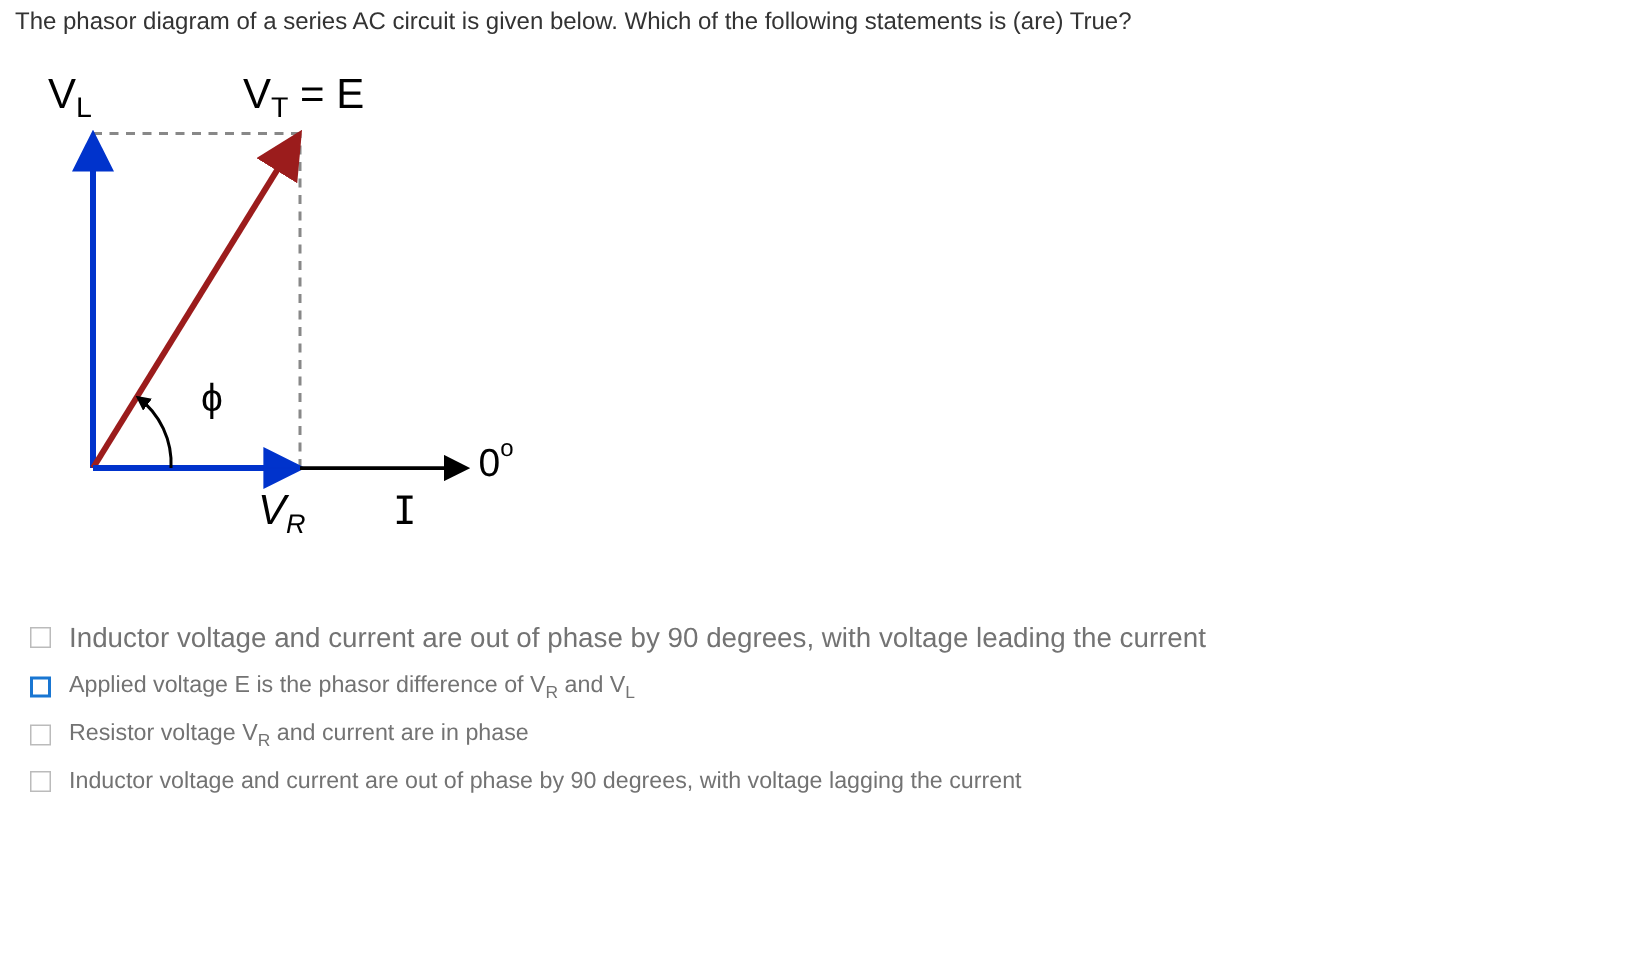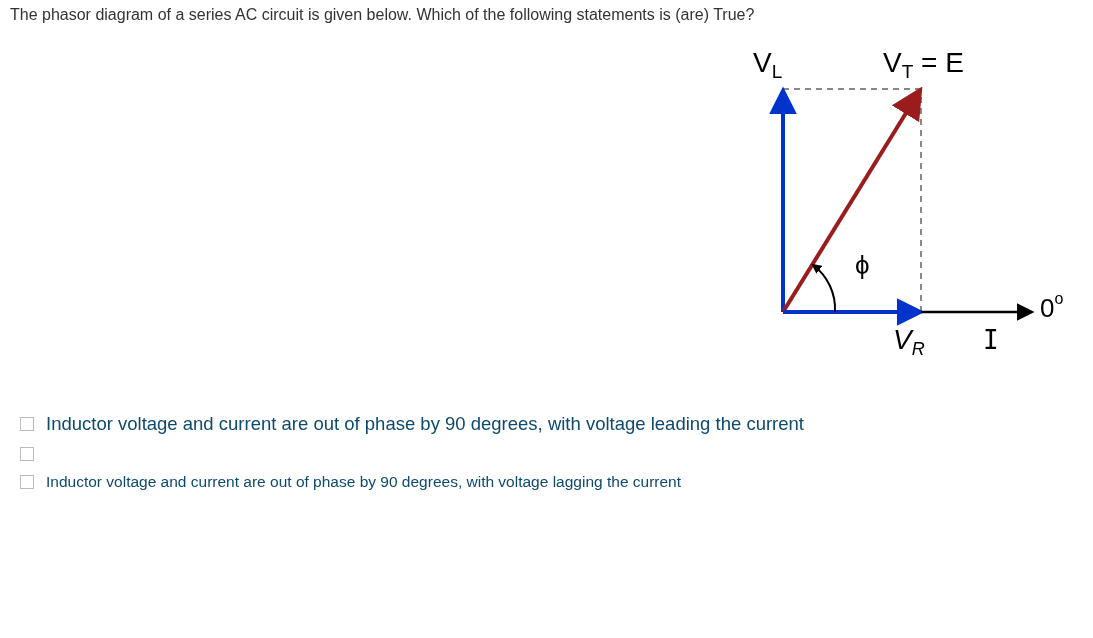--- a/index.html
+++ b/index.html
@@ -12,21 +12,20 @@
     background: #fff;
   }
   .question {
     font-size: 16px;
     color: #333;
     margin-bottom: 20px;
   }
   .diagram {
     margin-left: 12px;
     margin-bottom: 35px;
-    text-align: right;
   }
   .options {
     margin-left: 10px;
   }
   .option {
     display: flex;
     align-items: center;
     margin-bottom: 12px;
   }
   .checkbox {
@@ -35,21 +34,21 @@
     border: 1px solid #bbb;
     margin-right: 12px;
     flex-shrink: 0;
     box-sizing: border-box;
   }
   .checkbox.blue {
     border: 2px solid #1976d2;
   }
   .opt-text {
     font-size: 15.5px;
-    color: #0c4a6e;
+    color: #737373;
   }
   .opt-text.large {
     font-size: 18.5px;
   }
   sub {
     font-size: 0.75em;
     vertical-align: sub;
   }
 </style>
 </head>
@@ -109,19 +108,24 @@
     </text>
   </svg>
 </div>
 
 <div class="options">
   <div class="option">
     <div class="checkbox"></div>
     <div class="opt-text large">Inductor voltage and current are out of phase by 90 degrees, with voltage leading the current</div>
   </div>
   <div class="option">
+    <div class="checkbox blue"></div>
+    <div class="opt-text">Applied voltage E is the phasor difference of  V<sub>R</sub> and  V<sub>L</sub></div>
+  </div>
+  <div class="option">
     <div class="checkbox"></div>
+    <div class="opt-text">Resistor voltage V<sub>R</sub> and current are in phase</div>
   </div>
   <div class="option">
     <div class="checkbox"></div>
     <div class="opt-text">Inductor voltage and current are out of phase by 90 degrees, with voltage lagging the current</div>
   </div>
 </div>
 
 </body></html>

